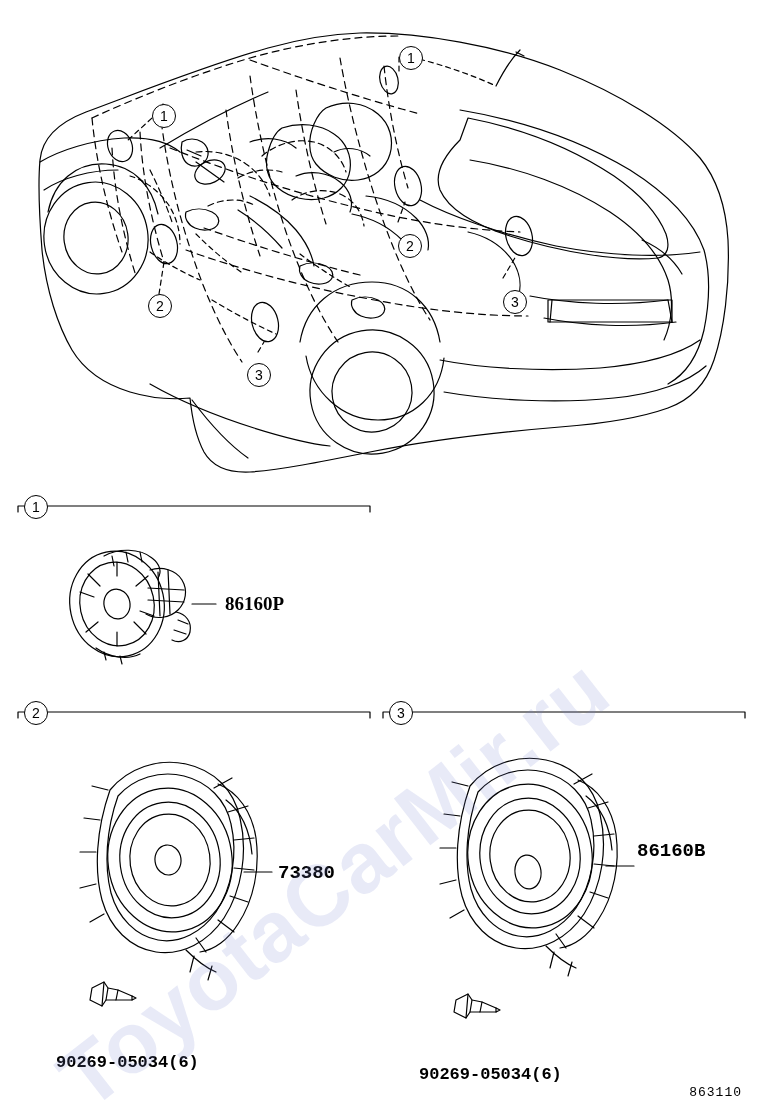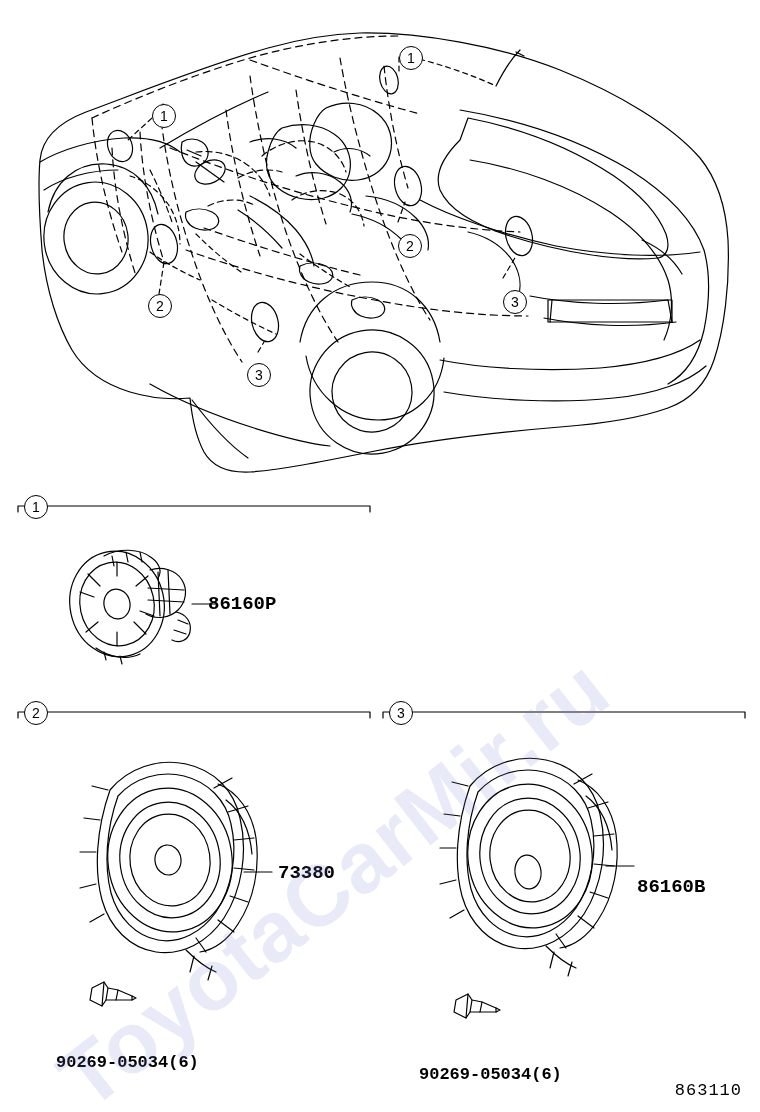--- a/index.html
+++ b/index.html
@@ -69,21 +69,21 @@
     border: 1px solid #000;
     border-radius: 50%;
     background: #fff;
     z-index: 3;
   }
   .diagram-id {
     position: absolute;
     right: 18px;
     bottom: 12px;
     font-family: "Liberation Mono", monospace;
-    font-size: 17px;
+    font-size: 13px;
     color: #000;
     letter-spacing: 1px;
     margin-top: 12px;
   }
 </style>
 </head>
 <body>
 
 <div id="page">
 
@@ -371,21 +371,21 @@
   <div class="callout-num" style="left:152px; top:104px;">1</div>
   <div class="callout-num" style="left:398px; top:234px;">2</div>
   <div class="callout-num" style="left:148px; top:294px;">2</div>
   <div class="callout-num" style="left:503px; top:290px;">3</div>
   <div class="callout-num" style="left:247px; top:363px;">3</div>
 
   <div class="callout-num" style="left:24px; top:495px;">1</div>
   <div class="callout-num" style="left:24px; top:701px;">2</div>
   <div class="callout-num" style="left:389px; top:701px;">3</div>
 
-  <div class="label" style="left:208px; top:593px;">86160P</div>
+  <div class="label" style="left:225px; top:593px;font-family:Liberation Serif, serif;">86160P</div>
   <div class="label" style="left:278px; top:862px;">73380</div>
   <div class="label small" style="left:56px; top:1053px;">90269-05034(6)</div>
-  <div class="label" style="left:637px; top:876px;text-align:right;">86160B</div>
+  <div class="label" style="left:637px; top:840px;text-align:right;">86160B</div>
   <div class="label small" style="left:419px; top:1065px;">90269-05034(6)</div>
 
   <div class="diagram-id">863110</div>
 
 </div>
 
 </body></html>

